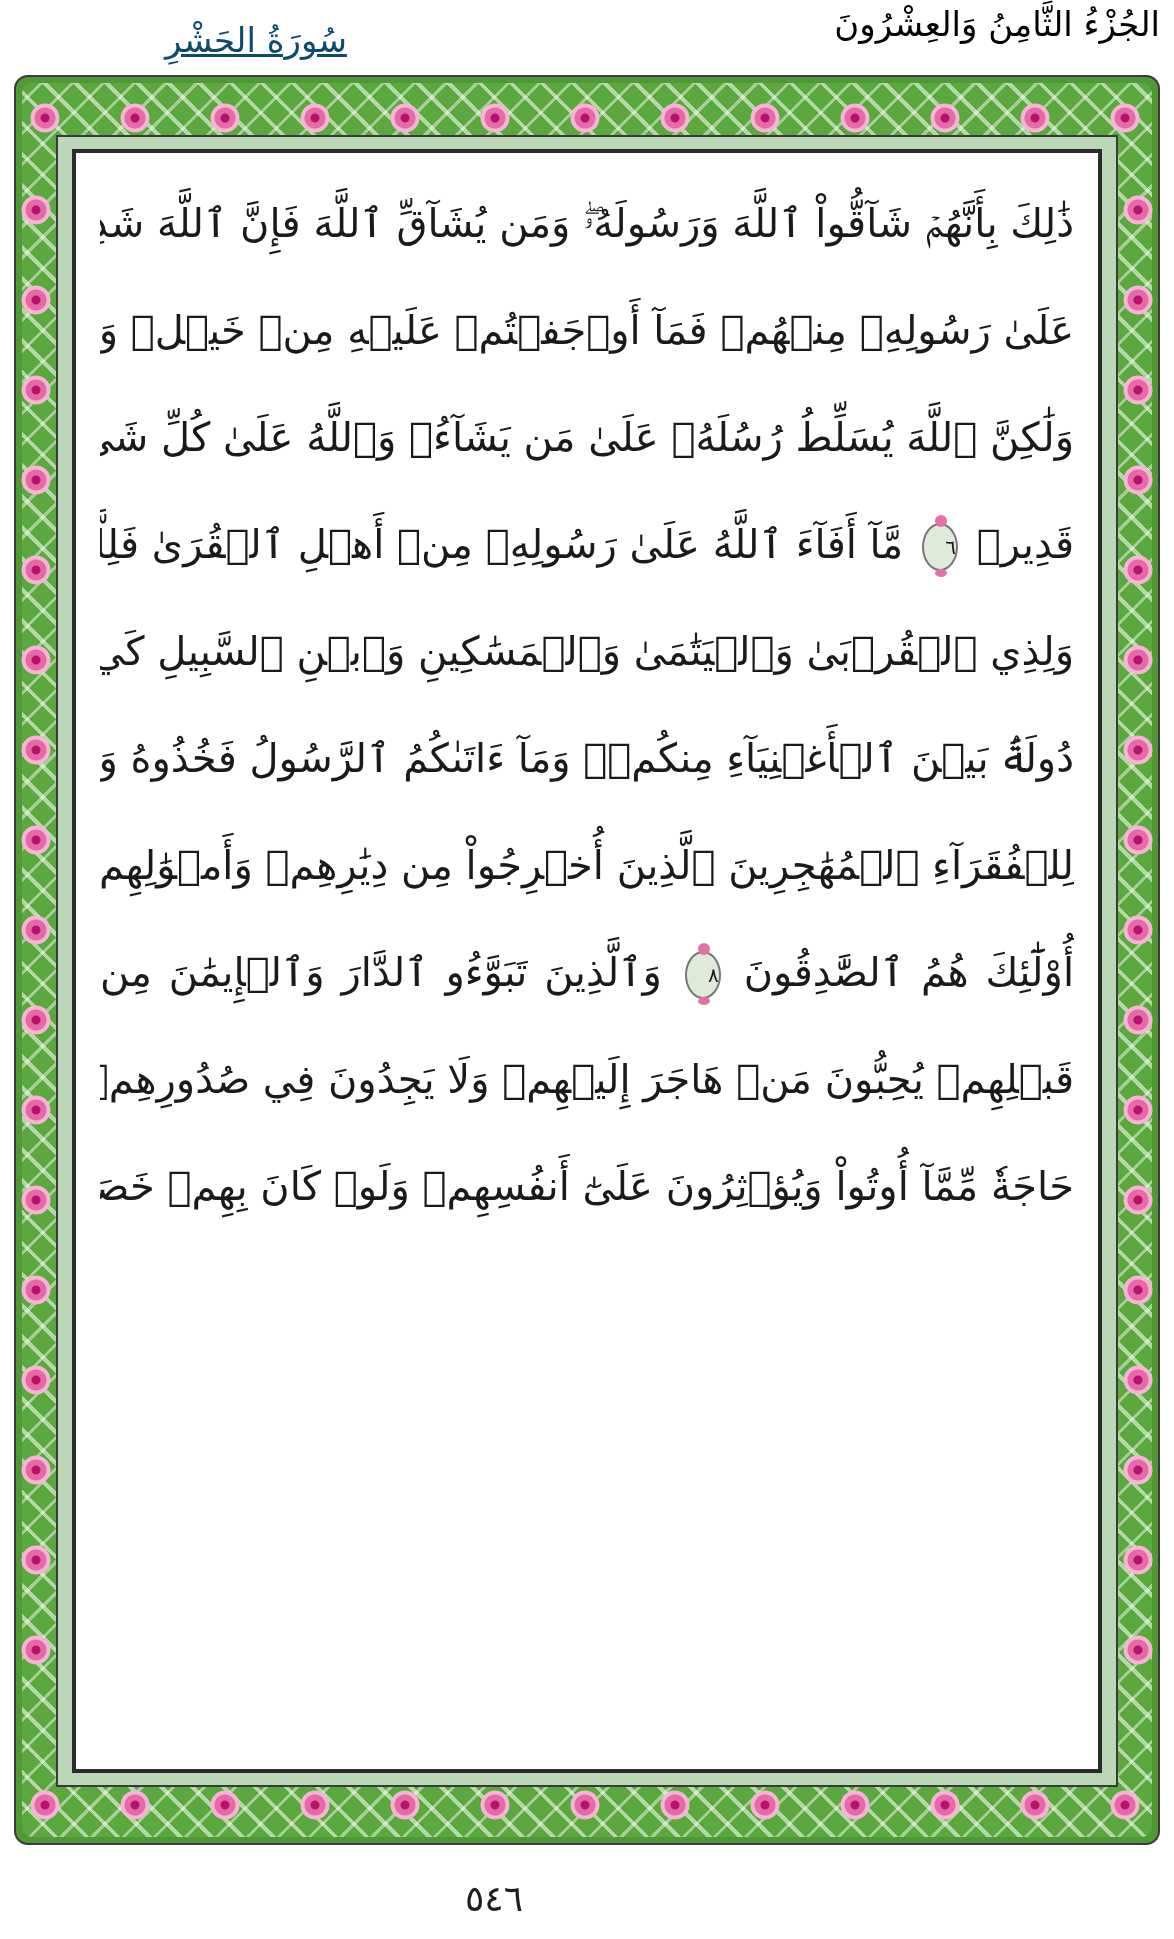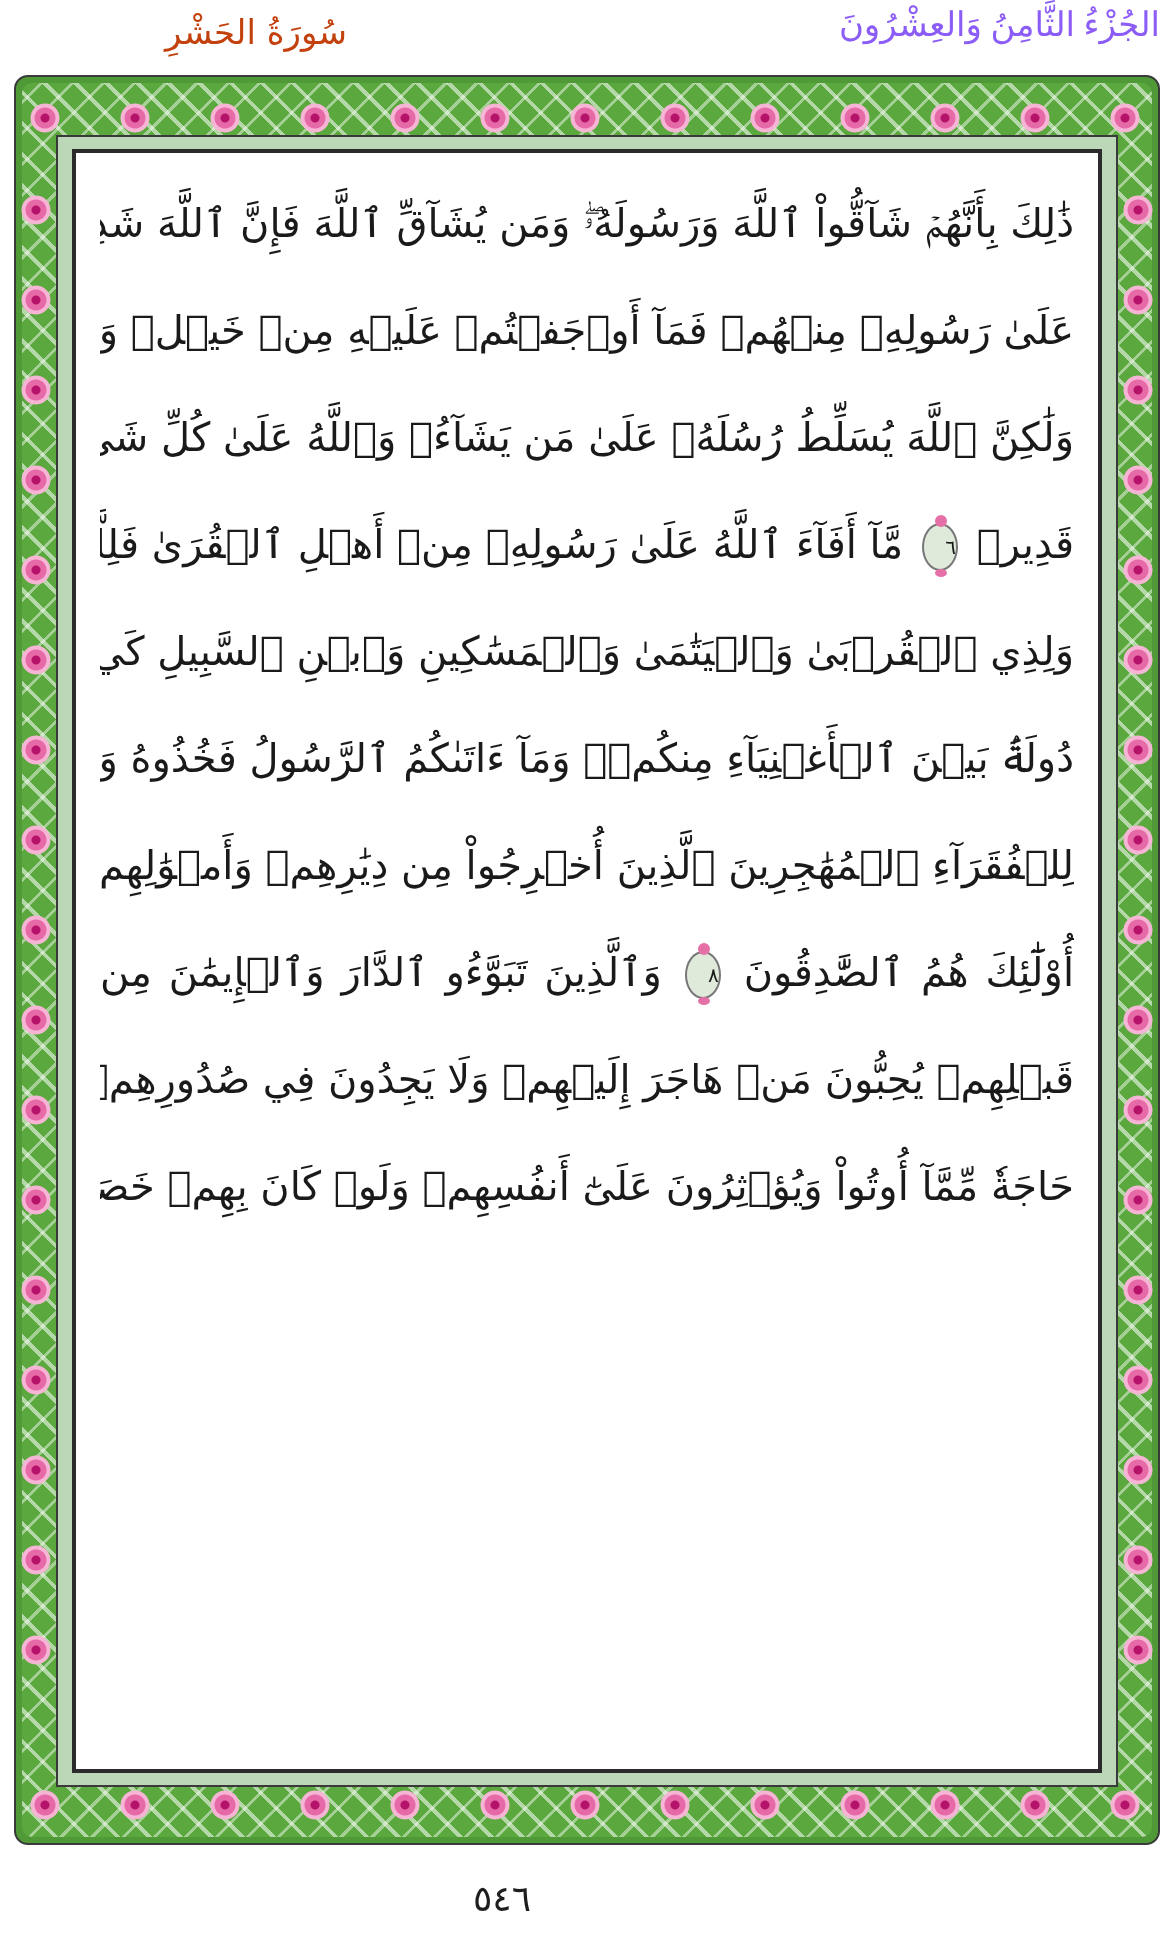--- a/index.html
+++ b/index.html
@@ -1,20 +1,20 @@
 <!DOCTYPE html>
 <html><head>
 <meta charset="utf-8">
 <style>
   html, body { margin:0; padding:0; background:#ffffff; }
   body { width:1174px; height:1939px; position:relative; overflow:hidden;
          font-family:"DejaVu Sans", sans-serif; color:#1a1a1a; }
   .header { position:absolute; top:0; left:0; width:1174px; height:70px; direction:rtl; }
-  .juz { position:absolute; right:14px; top:4px; font-size:34px; color:#8b5cf6;font-family:Liberation Serif, serif; }
-  .surah { position:absolute; left:165px; top:12px; font-size:34px; color:#c2410c; }
+  .juz { position:absolute; right:14px; top:4px; font-size:34px; color:#000000; }
+  .surah { position:absolute; left:165px; top:20px; font-size:34px; color:#0c4a6e;text-decoration:underline; }
   .frame-outer { position:absolute; left:14px; top:75px; width:1146px; height:1770px;
                  background:#4f9a37; border:2px solid #3a3a3a; border-radius:14px; box-sizing:border-box; }
   .frame-pattern { position:absolute; inset:6px; border-radius:10px;
      background:
        repeating-linear-gradient(45deg, rgba(255,255,255,0.55) 0 4px, transparent 4px 22px),
        repeating-linear-gradient(-45deg, rgba(255,255,255,0.45) 0 3px, transparent 3px 22px),
        #5aa83e; }
   .flower { position:absolute; width:30px; height:30px; border-radius:50%;
             background:radial-gradient(circle at 50% 50%, #b5126a 0 4px, #e66aa8 5px 10px, #f6b5d4 11px 14px, transparent 15px); }
   .frame-band { position:absolute; left:56px; top:135px; width:1062px; height:1652px;
@@ -22,21 +22,21 @@
   .frame-inner { position:absolute; left:72px; top:149px; width:1030px; height:1624px;
                  background:#ffffff; border:4px solid #2b2b2b; box-sizing:border-box; }
   .text-block { position:absolute; left:100px; top:170px; width:974px; direction:rtl; }
   .line { height:96.2px; line-height:96px; font-family:"DejaVu Sans", sans-serif; font-size:40px;
           text-align:justify; text-align-last:justify; white-space:nowrap; overflow:hidden; color:#1a1a1a; }
   .ayah { display:inline-block; width:36px; height:48px; border-radius:18px/24px;
           background:#dfeadb; border:2px solid #777; box-sizing:border-box;
           font-size:20px; line-height:44px; text-align:center; vertical-align:middle; position:relative; margin:0 6px; }
   .ayah::before { content:""; position:absolute; top:-10px; left:11px; width:12px; height:12px; border-radius:50%; background:#e570a8; }
   .ayah::after { content:""; position:absolute; bottom:-8px; left:11px; width:12px; height:8px; border-radius:50%; background:#e570a8; }
-  .page-num { position:absolute; top:1878px; left:0; width:988px; text-align:center; font-size:36px; color:#1e1e1e; direction:rtl;padding-left:8px; }
+  .page-num { position:absolute; top:1878px; left:0; width:988px; text-align:center; font-size:36px; color:#1e1e1e; direction:rtl; }
 </style>
 </head>
 <body>
 
 <div class="header">
   <div class="juz">الجُزْءُ الثَّامِنُ وَالعِشْرُونَ</div>
   <div class="surah">سُورَةُ الحَشْرِ</div>
 </div>
 
 <div class="frame-outer">

